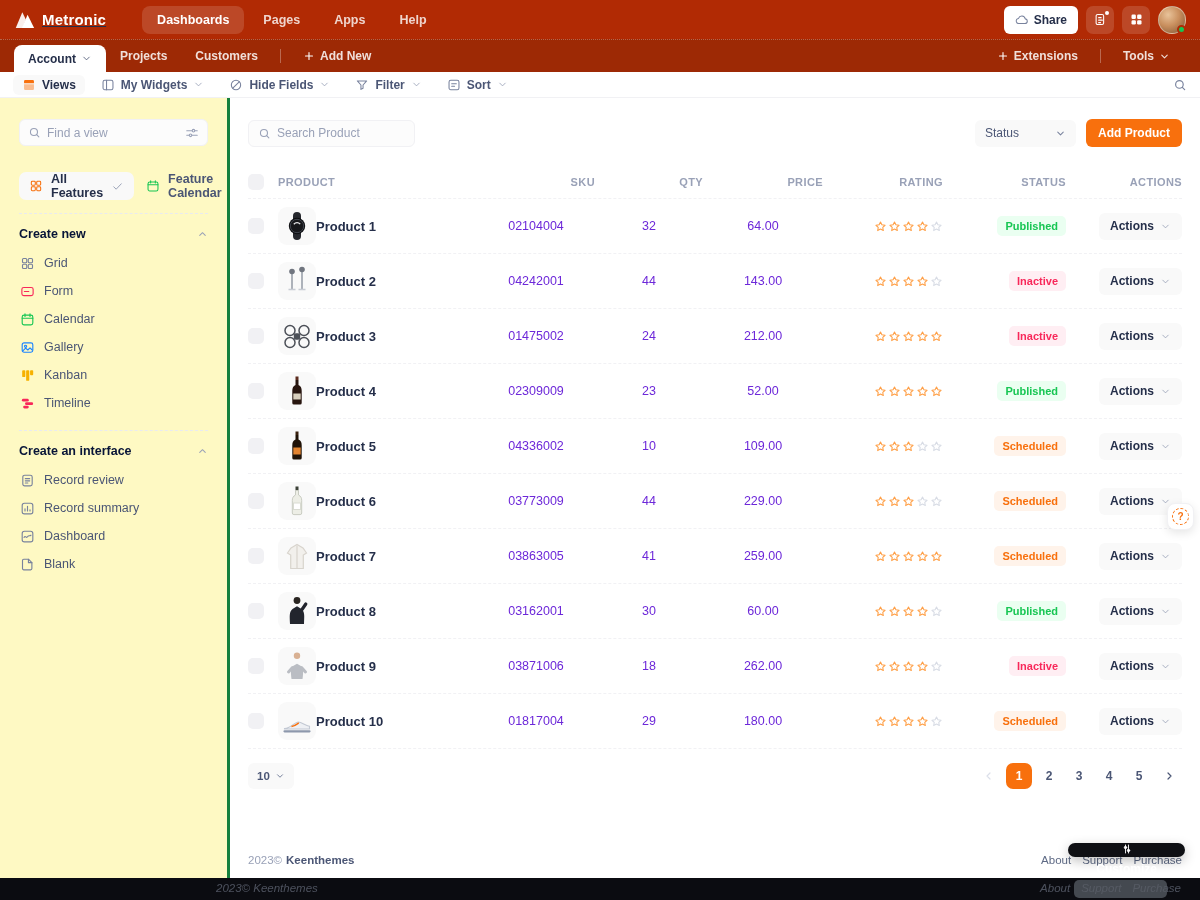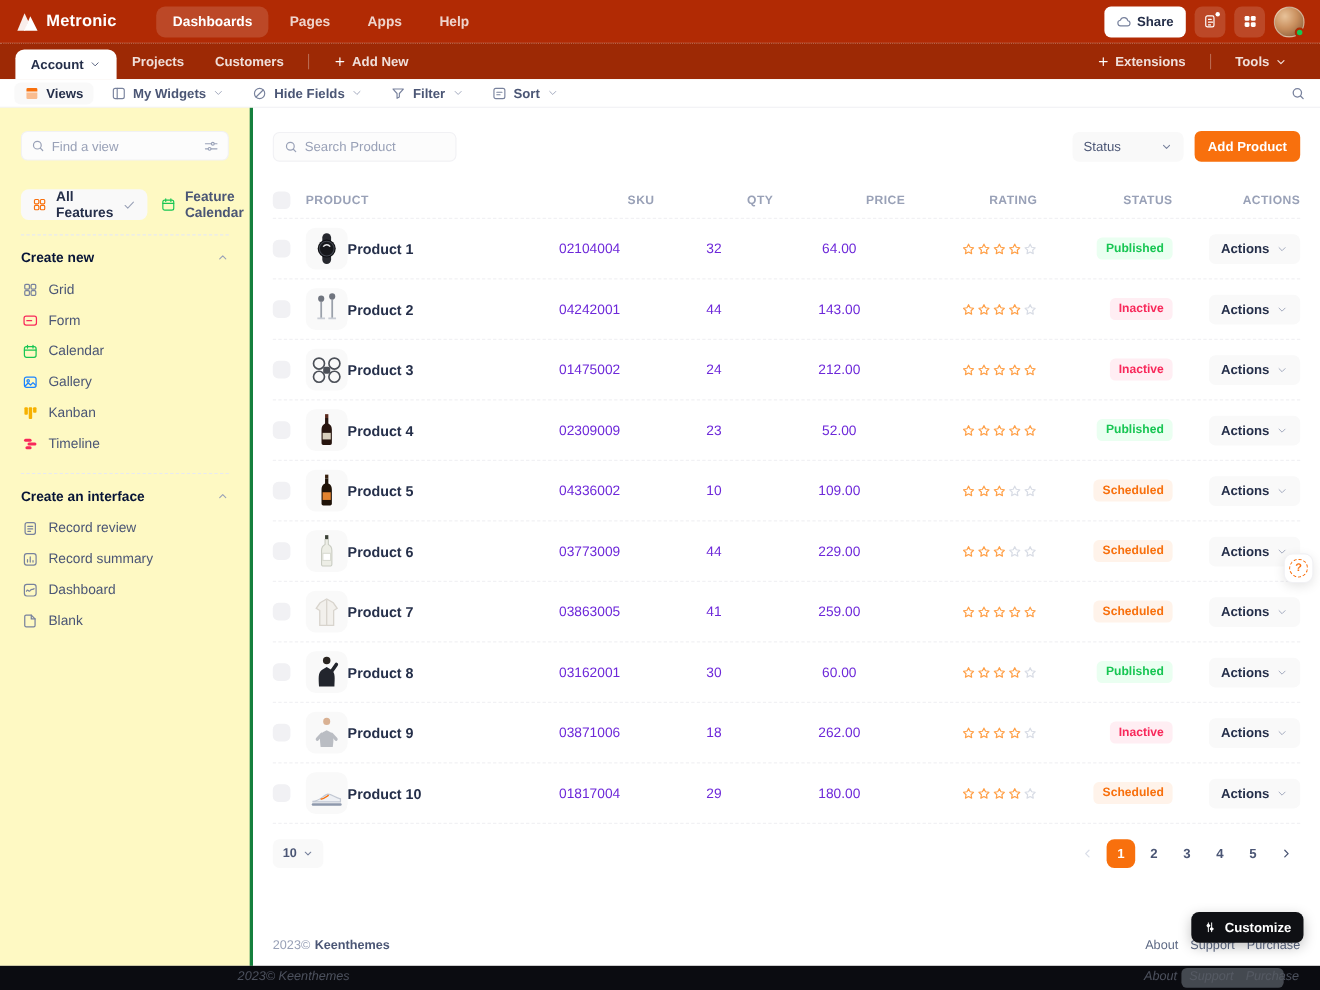--- a/index.html
+++ b/index.html
@@ -2,21 +2,21 @@
 <html><head>
 <meta charset="utf-8">
 <style>
   * { margin:0; padding:0; box-sizing:border-box; }
   html,body { width:1200px; height:900px; overflow:hidden; }
   body { font-family:"Liberation Sans", sans-serif; background:#fff; color:#252f4a; }
   .page { position:relative; width:1200px; height:900px; }
 
   
   .bar1 { height:39px; background:#b12a04; display:flex; align-items:center; padding:0 14px; }
-  .logo { display:flex; align-items:center; gap:7px; cursor:pointer; }
+  .logo { display:flex; align-items:center; gap:7px; cursor:pointer;text-decoration:underline; }
   .logo-text { color:#fff; font-size:15px; font-weight:700; letter-spacing:.2px; }
   .hnav { display:flex; align-items:center; margin-left:36px; gap:4px; }
   .hnav-item { color:rgba(255,255,255,.8); font-size:12.5px; font-weight:600; padding:7px 15px; border-radius:8px; cursor:pointer; }
   .hnav-item.active { background:rgba(255,255,255,.14); color:#fff; }
   .h-right { margin-left:auto; display:flex; align-items:center; gap:8px; }
   .share-btn { height:28px; background:#fff; border:none; border-radius:6px; display:flex; align-items:center; gap:5px; padding:0 11px; font-size:12px; font-weight:600; color:#252f4a; cursor:pointer; font-family:inherit; }
   .hicon-btn { width:28px; height:28px; border:none; border-radius:7px; background:rgba(255,255,255,.14); display:flex; align-items:center; justify-content:center; position:relative; cursor:pointer; }
   .hicon-dot { position:absolute; top:5px; right:5px; width:4px; height:4px; border-radius:50%; background:#fff; }
   .avatar { width:28px; height:28px; border-radius:50%; background:radial-gradient(circle at 35% 30%, #e8c39a 0%, #c98f5e 45%, #7a5233 100%); position:relative; cursor:pointer; border:1px solid rgba(255,255,255,.4); }
   .avatar-dot { position:absolute; bottom:-1px; right:-1px; width:9px; height:9px; border-radius:50%; background:#17c653; border:2px solid #b12a04; }
@@ -90,21 +90,21 @@
   .pg { width:26px; height:26px; display:flex; align-items:center; justify-content:center; font-size:12px; font-weight:600; color:#4b5675; border-radius:7px; cursor:pointer; background:transparent; border:none; font-family:inherit; }
   .pg.active { background:#f8700d; color:#fff; }
   .pg.prev { color:#dbdfe9; }
 
   
   .footer { margin-top:auto; display:flex; align-items:center; padding-bottom:12px; font-size:11.5px; }
   .copy { color:#99a1b7; }
   .company { color:#4b5675; font-weight:600; margin-left:4px; cursor:pointer; }
   .flinks { margin-left:auto; display:flex; gap:11px; }
   .flink { color:#5e6a85; cursor:pointer; }
-  .customize-btn { position:absolute; right:15px; bottom:21px; height:28px; background:#0f1014; color:#fff; border:none; border-radius:7px; display:flex; align-items:center; gap:7px; padding:0 11px; font-size:12px; font-weight:700; cursor:pointer; box-shadow:0 4px 12px rgba(0,0,0,.25); font-family:inherit; }
+  .customize-btn { position:absolute; right:15px; bottom:21px; height:14px; background:#0f1014; color:#fff; border:none; border-radius:7px; display:flex; align-items:center; gap:7px; padding:0 28px; font-size:12px; font-weight:700; cursor:pointer; box-shadow:0 4px 12px rgba(0,0,0,.25); font-family:inherit;flex-direction:column; }
 
   
   .help-fab { position:absolute; right:6px; top:503px; width:27px; height:27px; background:#fff; border:1px solid #f1f1f4; border-radius:8px; box-shadow:0 3px 10px rgba(0,0,0,.1); display:flex; align-items:center; justify-content:center; cursor:pointer; }
   .help-q { width:17px; height:17px; border:1.3px dashed #f8700d; border-radius:50%; color:#f8700d; font-size:10px; font-weight:700; display:flex; align-items:center; justify-content:center; }
 
   
   .dark-strip { position:absolute; left:0; bottom:0; width:1200px; height:22px; background:#0b0c11; display:flex; align-items:flex-start; overflow:hidden;font-style:italic; }
   .strip-inner { width:100%; display:flex; align-items:center; padding:4px 19px 0 216px; font-size:11.5px; opacity:.45; color:#9aa3b8; }
   .strip-links { margin-left:auto; display:flex; gap:11px; }
   .strip-btn { position:absolute; right:33px; top:2px; width:93px; height:18px; background:#585d66; border-radius:5px; opacity:.75; }

